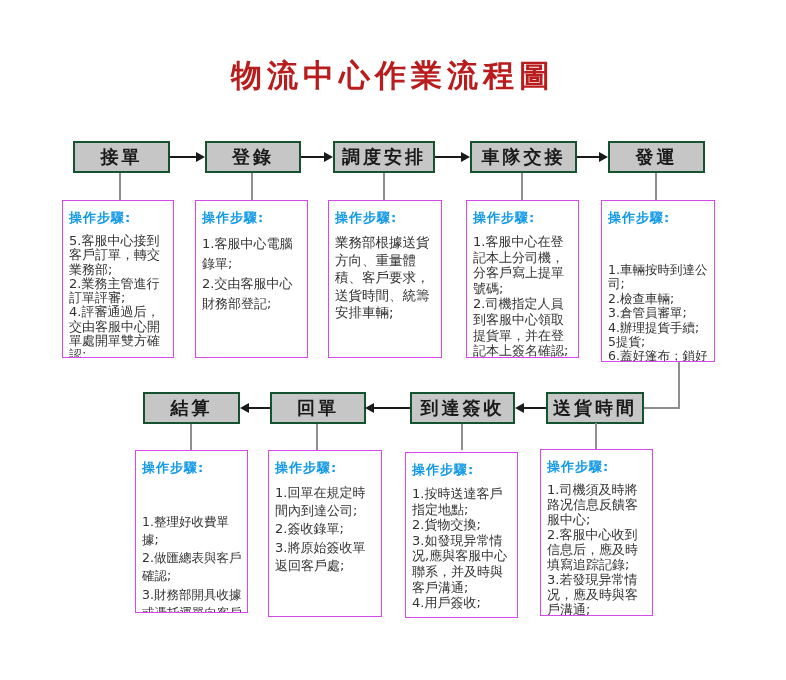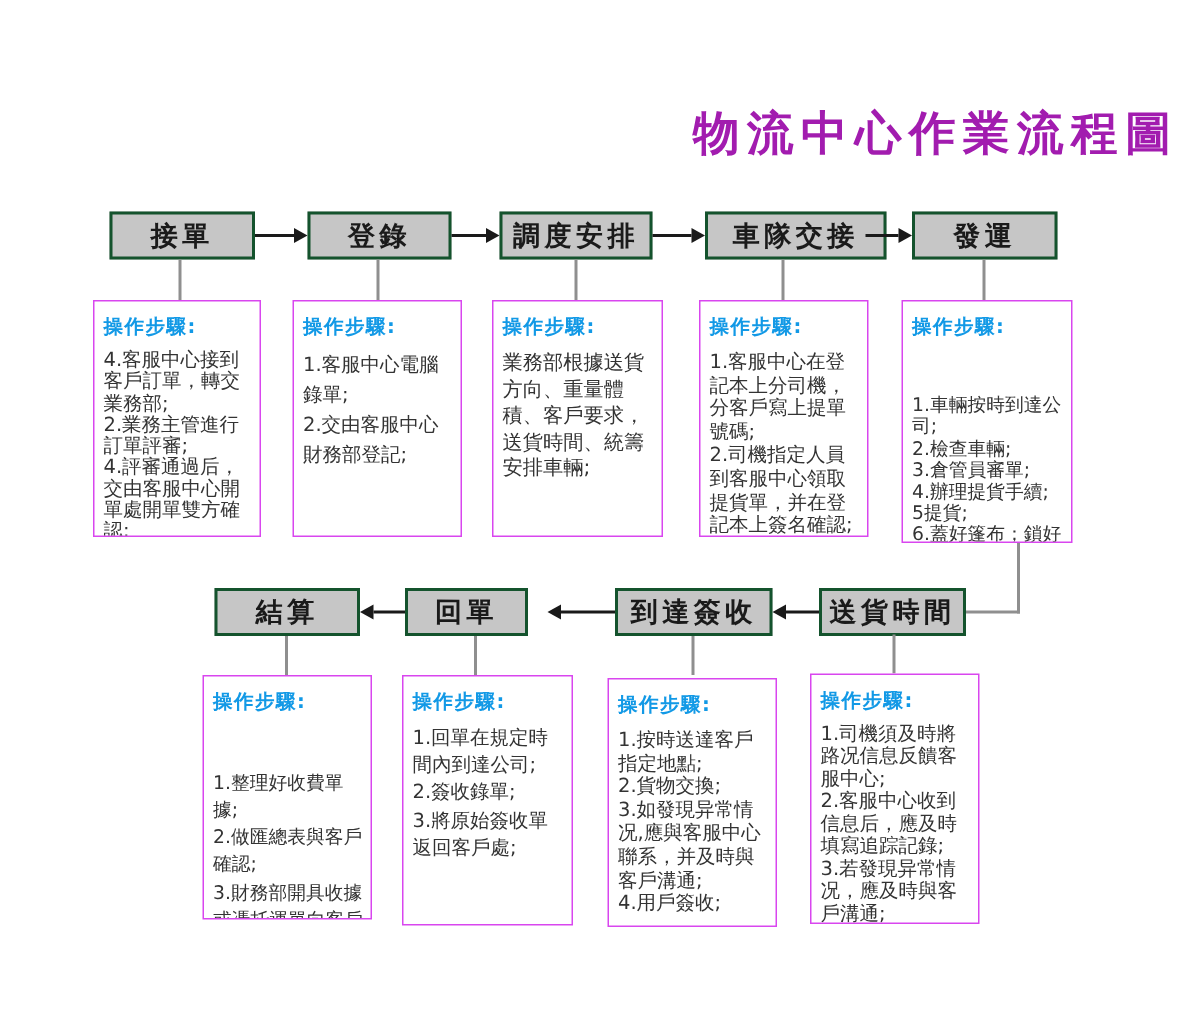--- a/index.html
+++ b/index.html
@@ -1,19 +1,19 @@
 <!DOCTYPE html>
 <html><head>
 <meta charset="utf-8">
 <style>
   html,body{margin:0;padding:0;background:#ffffff;}
   body{font-family:"DejaVu Sans","Liberation Sans",sans-serif;}
   .stage{position:relative;width:786px;height:680px;background:#ffffff;overflow:hidden;}
-  .title{position:absolute;left:0;top:68px;width:100%;text-align:right;
-         font-size:31px;font-weight:bold;letter-spacing:5px;color:#a21caf;}
+  .title{position:absolute;left:0;top:55px;width:100%;text-align:center;
+         font-size:31px;font-weight:bold;letter-spacing:5px;color:#b91c1c;}
   .pbox{position:absolute;height:32px;background:#c6c6c6;border:2px solid #14532d;
         box-sizing:border-box;display:flex;align-items:center;justify-content:center;
         font-size:18px;font-weight:bold;letter-spacing:3px;color:#1a1a1a;white-space:nowrap;}
   .detail{position:absolute;background:#ffffff;border:1px solid #d946ef;box-sizing:border-box;
           padding:8px 3px 3px 6px;overflow:hidden;}
   .dhead{font-size:13px;font-weight:bold;color:#1299e6;margin-bottom:7px;letter-spacing:1px;}
   .dbody{color:#333333;}
   .step{margin:0;}
   .fs12-5{font-size:12.5px;margin-top:36px;} .fs13{font-size:13px;} .fs13-5{font-size:13.5px;}
   .lh110{line-height:1.10;} .lh115{line-height:1.15;} .lh120{line-height:1.20;}
@@ -30,42 +30,42 @@
 </head>
 <body>
 
 <div class="stage">
 
   <div class="title">物流中心作業流程圖</div>
 
   <div class="pbox" style="left:73px;top:141px;width:97px;">接單</div>
   <div class="pbox" style="left:205px;top:141px;width:96px;">登錄</div>
   <div class="pbox" style="left:333px;top:141px;width:102px;">調度安排</div>
-  <div class="pbox" style="left:470px;top:141px;width:121px;">車隊交接</div>
+  <div class="pbox" style="left:470px;top:141px;width:107px;">車隊交接</div>
   <div class="pbox" style="left:608px;top:141px;width:97px;">發運</div>
 
   <div class="aline" style="left:170px;top:156px;width:26px;"></div>
   <div class="ahead-r" style="left:196px;top:152px;"></div>
   <div class="aline" style="left:301px;top:156px;width:23px;"></div>
   <div class="ahead-r" style="left:324px;top:152px;"></div>
   <div class="aline" style="left:435px;top:156px;width:26px;"></div>
   <div class="ahead-r" style="left:461px;top:152px;"></div>
   <div class="aline" style="left:577px;top:156px;width:22px;"></div>
   <div class="ahead-r" style="left:599px;top:152px;"></div>
 
   <div class="vline" style="left:119px;top:173px;height:27px;"></div>
   <div class="vline" style="left:251px;top:173px;height:27px;"></div>
   <div class="vline" style="left:383px;top:173px;height:27px;"></div>
   <div class="vline" style="left:521px;top:173px;height:27px;"></div>
   <div class="vline" style="left:655px;top:173px;height:27px;"></div>
 
   <div class="detail" style="left:62px;top:200px;width:112px;height:158px;">
     <div class="dhead">操作步驟:</div>
     <div class="dbody fs13 lh110">
-      <div class="step">4.客服中心接到客戶訂單，轉交業務部;</div>
+      <div class="step">5.客服中心接到客戶訂單，轉交業務部;</div>
       <div class="step">2.業務主管進行訂單評審;</div>
       <div class="step">4.評審通過后，交由客服中心開單處開單雙方確認;</div>
     </div>
   </div>
 
   <div class="detail" style="left:195px;top:200px;width:113px;height:158px;">
     <div class="dhead">操作步驟:</div>
     <div class="dbody fs13 lh155">
       <div class="step">1.客服中心電腦錄單;</div>
       <div class="step">2.交由客服中心財務部登記;</div>
@@ -97,21 +97,21 @@
       <div class="step">5提貨;</div>
       <div class="step">6.蓋好篷布；鎖好車門,</div>
       <div class="step">7.辦理交接手續;</div>
     </div>
   </div>
 
   <div class="vline" style="left:678px;top:362px;height:47px;"></div>
   <div class="gline" style="left:644px;top:407px;width:36px;"></div>
 
   <div class="pbox" style="left:143px;top:392px;width:97px;">結算</div>
-  <div class="pbox" style="left:270px;top:392px;width:82px;">回單</div>
+  <div class="pbox" style="left:270px;top:392px;width:96px;">回單</div>
   <div class="pbox" style="left:410px;top:392px;width:105px;">到達簽收</div>
   <div class="pbox" style="left:546px;top:392px;width:98px;">送貨時間</div>
 
   <div class="ahead-l" style="left:240px;top:403px;"></div>
   <div class="aline" style="left:249px;top:407px;width:21px;"></div>
   <div class="ahead-l" style="left:365px;top:403px;"></div>
   <div class="aline" style="left:374px;top:407px;width:36px;"></div>
   <div class="ahead-l" style="left:515px;top:403px;"></div>
   <div class="aline" style="left:524px;top:407px;width:22px;"></div>
 

